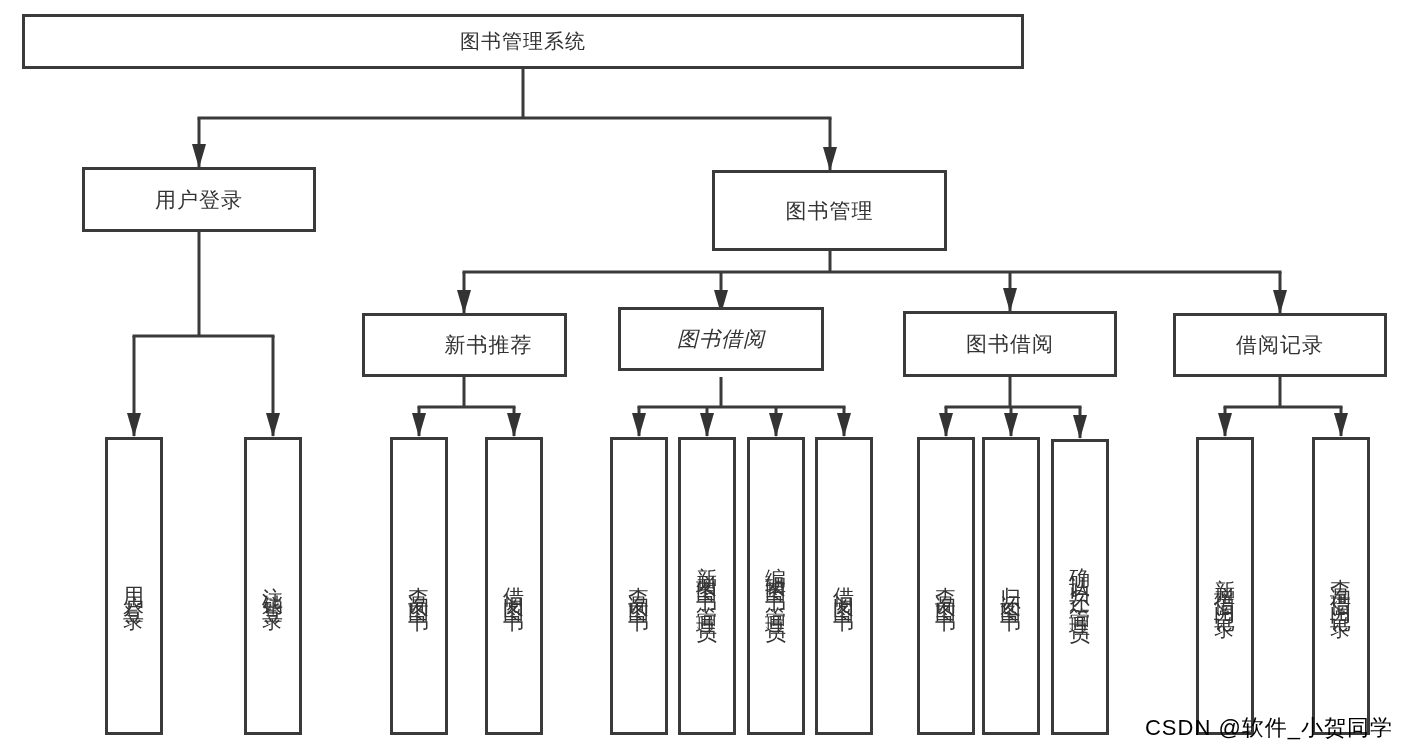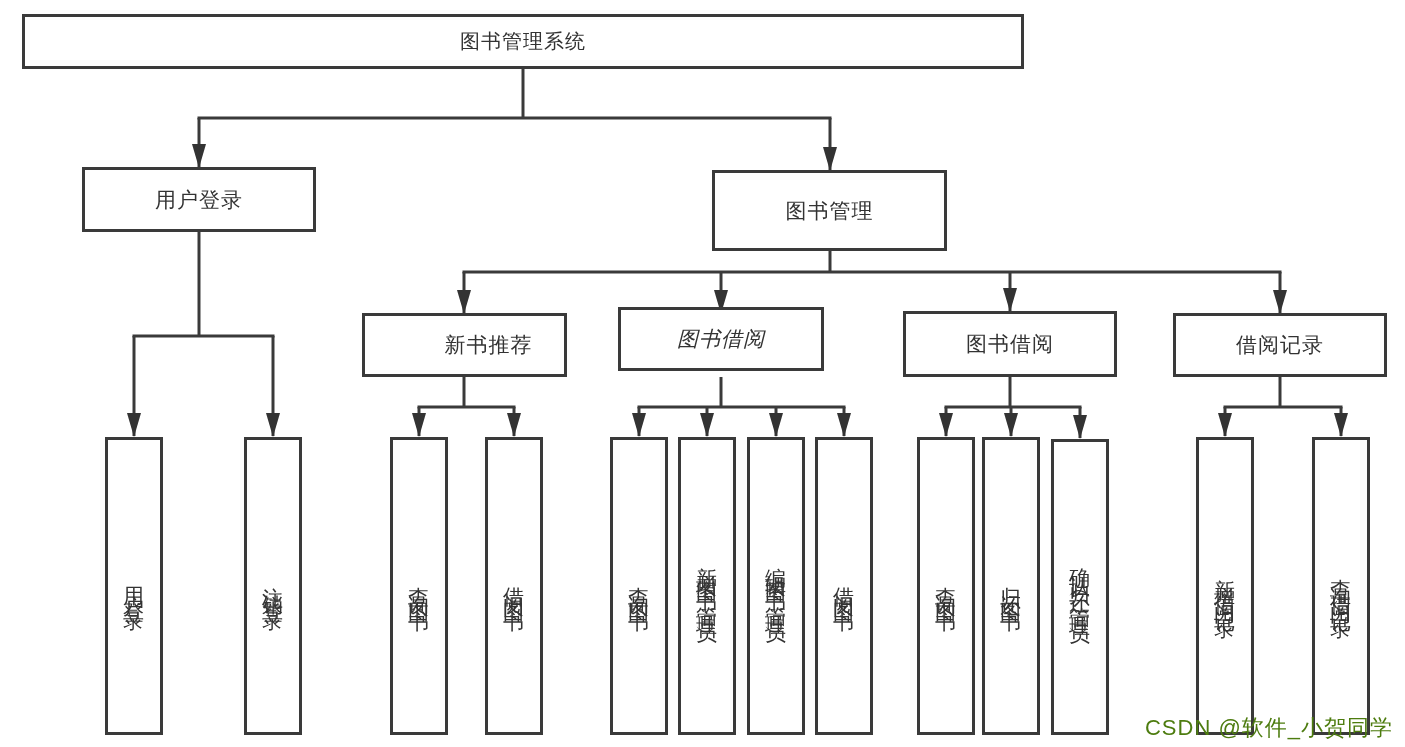--- a/index.html
+++ b/index.html
@@ -15,21 +15,21 @@
   }
   .hbox{font-size:21px;letter-spacing:1px;white-space:nowrap;}
   .root-box{font-size:20px;}
   .vbox{font-size:21px;}
   .vtext{
     writing-mode:vertical-rl;text-orientation:mixed;
     letter-spacing:8px;line-height:1;
   }
   .watermark{
     position:absolute;right:12px;bottom:4px;z-index:5;
-    font-size:22px;color:#4d7c0f;letter-spacing:1px;white-space:nowrap;
+    font-size:22px;color:#000000;letter-spacing:1px;white-space:nowrap;
   }
 </style>
 </head>
 <body>
 
 <div class="stage">
 
   <svg class="connectors" width="1405" height="747" viewBox="0 0 1405 747">
     <defs>
       <marker id="arw" viewBox="0 0 24 14" refX="23" refY="7" markerWidth="24" markerHeight="14" markerUnits="userSpaceOnUse" orient="auto">

